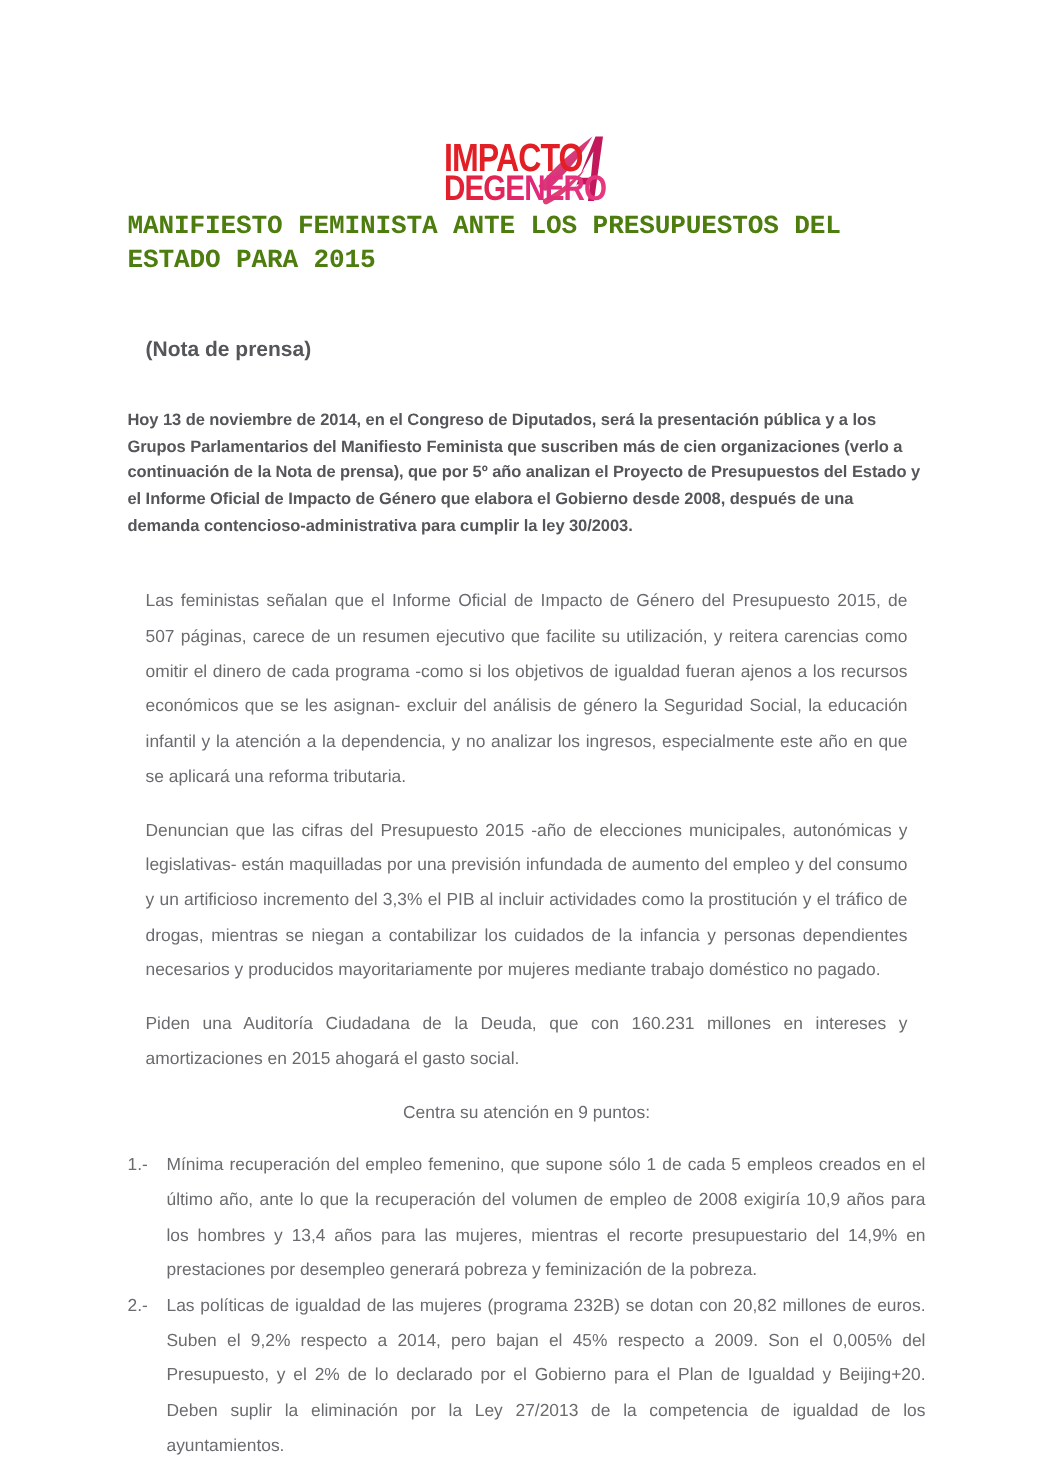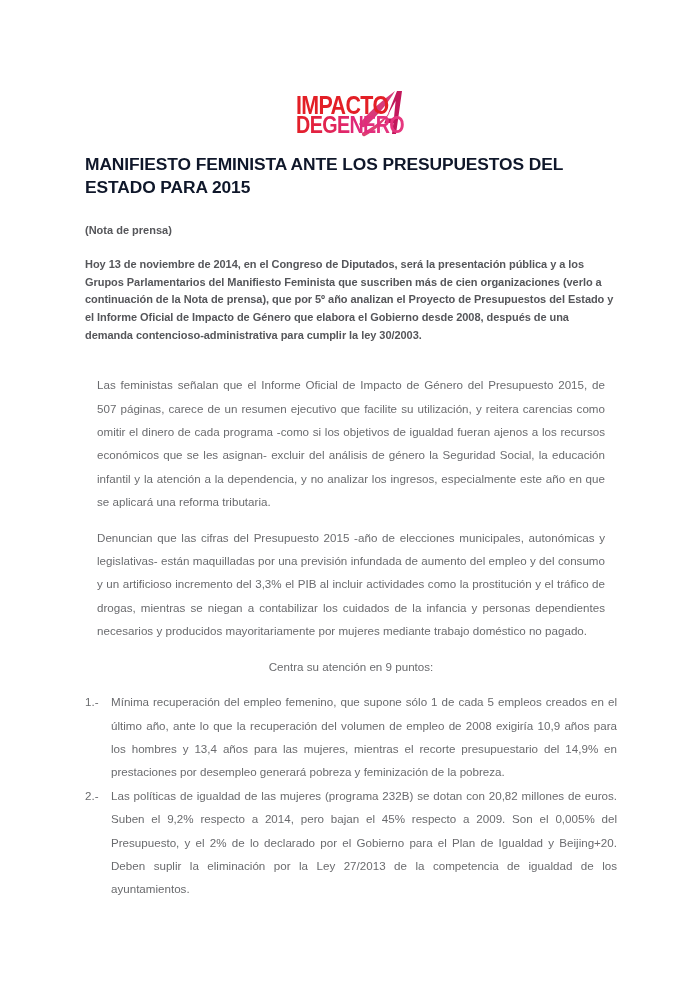--- a/index.html
+++ b/index.html
@@ -36,35 +36,35 @@
 
   
   .content {
     position: absolute;
     left: 85px;
     top: 141px;
     width: 532px;
   }
 
   .doc-title {
-    font-family: Liberation Sans, sans-serif;
+    font-family: Liberation Mono, monospace;
     font-size: 17.4px;
     font-weight: 700;
     line-height: 1.30;
-    color: #0f172a;
-    margin: 12px 0 0 0;
+    color: #4d7c0f;
+    margin: 0 0 0 0;
     letter-spacing: -0.1px;
   }
 
   .nota-prensa {
     font-family: "Liberation Sans", sans-serif;
-    font-size: 11px;
+    font-size: 14px;
     font-weight: 700;
     color: #55565a;
-    margin: 0;
+    margin: 12px;
     padding-top: 26px;
   }
 
   .intro-para {
     font-family: "Liberation Sans", sans-serif;
     font-size: 11px;
     font-weight: 700;
     line-height: 1.60;
     color: #55565a;
     margin: 0;
@@ -157,20 +157,21 @@
     <p class="nota-prensa">(Nota de prensa)</p>
 
     <p class="intro-para">Hoy 13 de noviembre de 2014, en el Congreso de Diputados, será la presentación pública y a los Grupos Parlamentarios del Manifiesto Feminista que suscriben más de cien organizaciones (verlo a continuación de la Nota de prensa), que por 5º año analizan el Proyecto de Presupuestos del Estado y el Informe Oficial de Impacto de Género que elabora el Gobierno desde 2008, después de una demanda contencioso-administrativa para cumplir la ley 30/2003.</p>
 
     <div class="body-section">
 
       <p class="body-para">Las feministas señalan que el Informe Oficial de Impacto de Género del Presupuesto 2015, de 507 páginas, carece de un resumen ejecutivo que facilite su utilización, y reitera carencias como omitir el dinero de cada programa -como si los objetivos de igualdad fueran ajenos a los recursos económicos que se les asignan- excluir del análisis de género la Seguridad Social, la educación infantil y la atención a la dependencia, y no analizar los ingresos, especialmente este año en que se aplicará una reforma tributaria.</p>
 
       <p class="body-para">Denuncian que las cifras del Presupuesto 2015 -año de elecciones municipales, autonómicas y legislativas- están maquilladas por una previsión infundada de aumento del empleo y del consumo y un artificioso incremento del 3,3% el PIB al incluir actividades como la prostitución y el tráfico de drogas, mientras se niegan a contabilizar los cuidados de la infancia y personas dependientes necesarios y producidos mayoritariamente por mujeres mediante trabajo doméstico no pagado.</p>
 
+      <p class="body-para">Piden una Auditoría Ciudadana de la Deuda, que con 160.231 millones en intereses y amortizaciones en 2015 ahogará el gasto social.</p>
 
       <p class="body-para nojust">Centra su atención en 9 puntos:</p>
 
       <ol class="num-list">
         <li class="num-item">
           <span class="num-marker">1.-</span>
           <span class="num-text">Mínima recuperación del empleo femenino, que supone sólo 1 de cada 5 empleos creados en el último año, ante lo que la recuperación del volumen de empleo de 2008 exigiría 10,9 años para los hombres y 13,4 años para las mujeres, mientras el recorte presupuestario del 14,9% en prestaciones por desempleo generará pobreza y feminización de la pobreza.</span>
         </li>
         <li class="num-item">
           <span class="num-marker">2.-</span>

